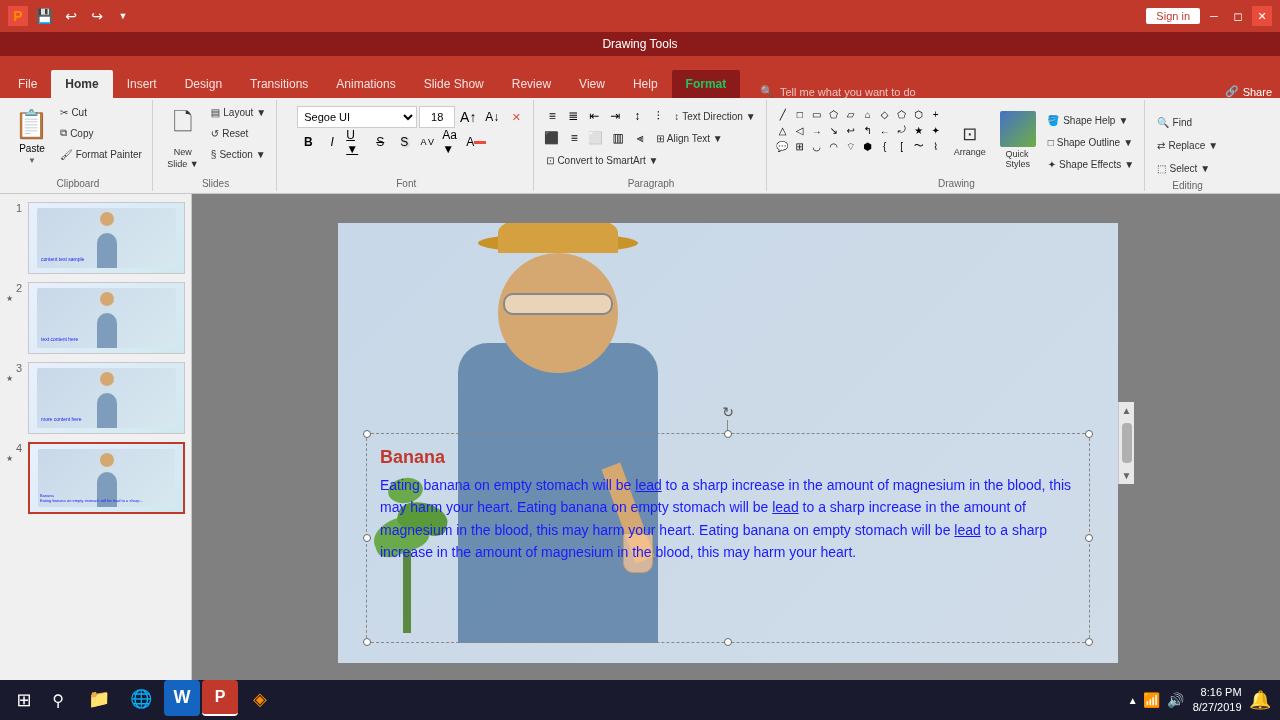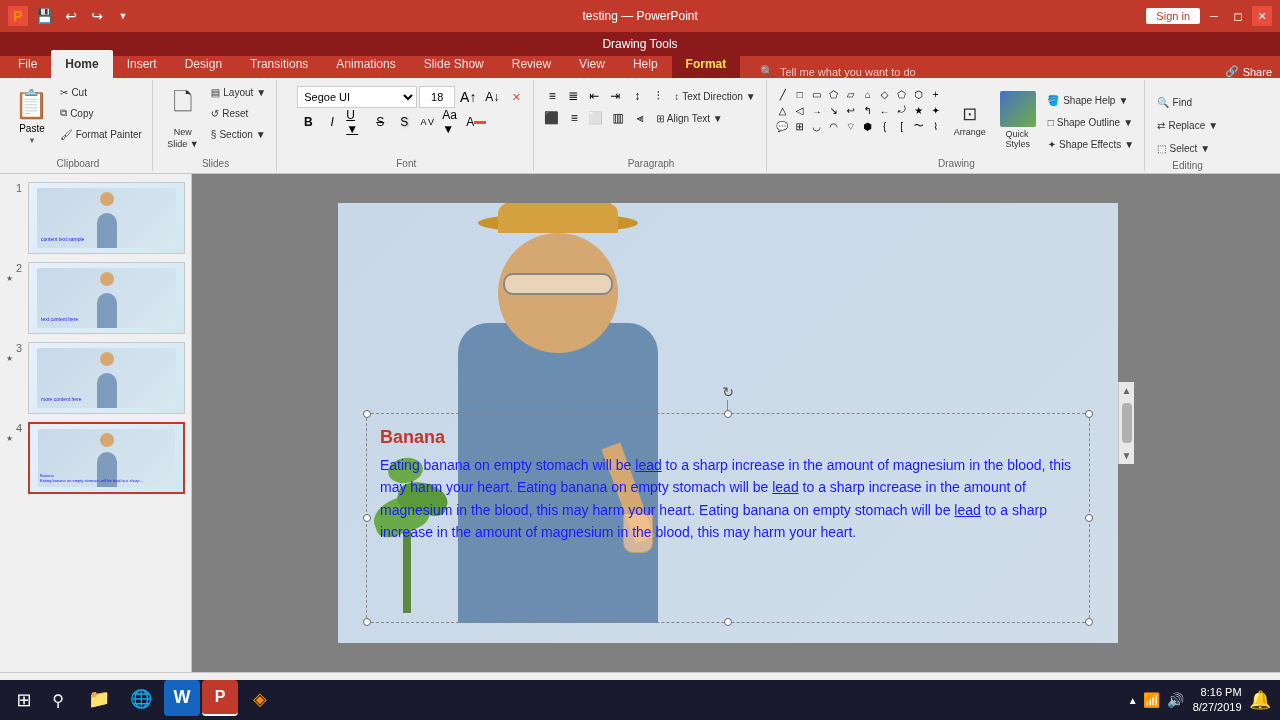--- a/index.html
+++ b/index.html
@@ -19,38 +19,38 @@
     #title-bar .title-center { flex: 1; text-align: center; font-size: 12px; color: white; }
     #title-bar .title-right { display: flex; align-items: center; gap: 4px; }
     .title-icon { width: 20px; height: 20px; background: #e74c3c; display: flex; align-items: center; justify-content: center; font-size: 10px; color: white; }
     .title-ctrl-btn { width: 20px; height: 20px; display: flex; align-items: center; justify-content: center; font-size: 11px; color: white; cursor: pointer; }
     .sign-in-btn { background: white; color: #c0392b; font-size: 11px; padding: 2px 10px; border: none; cursor: pointer; border-radius: 2px; }
     .quick-access { display: flex; gap: 4px; align-items: center; }
     .qa-btn { color: white; font-size: 14px; cursor: pointer; width: 22px; height: 22px; display: flex; align-items: center; justify-content: center; }
 
     
     #ribbon-tabs {
-      height: 22px;
+      height: 42px;
       background: #c0392b;
       display: flex;
       align-items: flex-end;
       padding-left: 4px;
     }
     .ribbon-tab {
       padding: 4px 14px;
       font-size: 12px;
       color: rgba(255,255,255,0.85);
       cursor: pointer;
       height: 28px;
       display: flex;
       align-items: center;
       border-radius: 2px 2px 0 0;
     }
     .ribbon-tab.active { background: #f0f0f0; color: #333; font-weight: 600; }
-    .ribbon-tab.format-active { background: #8b1a1a; color: #fde047; font-weight: 600; }
+    .ribbon-tab.format-active { background: #8b1a1a; color: #22c55e; font-weight: 600; }
 
     
     #ribbon {
       height: 96px;
       background: #f0f0f0;
       border-bottom: 1px solid #c8c8c8;
       display: flex;
       align-items: stretch;
       padding: 2px 4px;
       gap: 2px;
@@ -382,23 +382,20 @@
     <div class="title-icon">
       <span style="color:#ff8c00; font-size:14px; font-weight:bold;">P</span>
     </div>
     <div class="quick-access">
       <div class="qa-btn" title="Save">💾</div>
       <div class="qa-btn" title="Undo">↩</div>
       <div class="qa-btn" title="Redo">↪</div>
       <div class="qa-btn" style="font-size:9px;">▼</div>
     </div>
   </div>
-  <div class="title-center">
-    <span>testing — PowerPoint</span>
-  </div>
   <div class="title-right">
     <button class="sign-in-btn">Sign in</button>
     <div class="title-ctrl-btn">─</div>
     <div class="title-ctrl-btn">◻</div>
     <div class="title-ctrl-btn" style="background:#e74c3c;">✕</div>
   </div>
 </div>
 
 <div id="drawing-tools-header">
   <span>Drawing Tools</span>
@@ -506,20 +503,25 @@
       <div style="display:flex; gap:2px; align-items:center;">
         <div class="align-btn">⬛</div>
         <div class="align-btn">≡</div>
         <div class="align-btn">⬜</div>
         <div class="align-btn">▥</div>
         <div class="align-btn">⫷</div>
         <div class="rb-btn-sm">
           ⊞ Align Text ▼
         </div>
       </div>
+      <div style="display:flex; gap:2px;">
+        <div class="rb-btn-sm">
+          ⊡ Convert to SmartArt ▼
+        </div>
+      </div>
     </div>
     <div class="ribbon-group-label">Paragraph</div>
   </div>
 
   <div class="ribbon-group">
     <div style="display:flex; gap:4px; align-items:flex-start; padding-top:4px;">
 
       <div>
         <div class="shape-row">
           <div class="shape-item-sm">╱</div>

